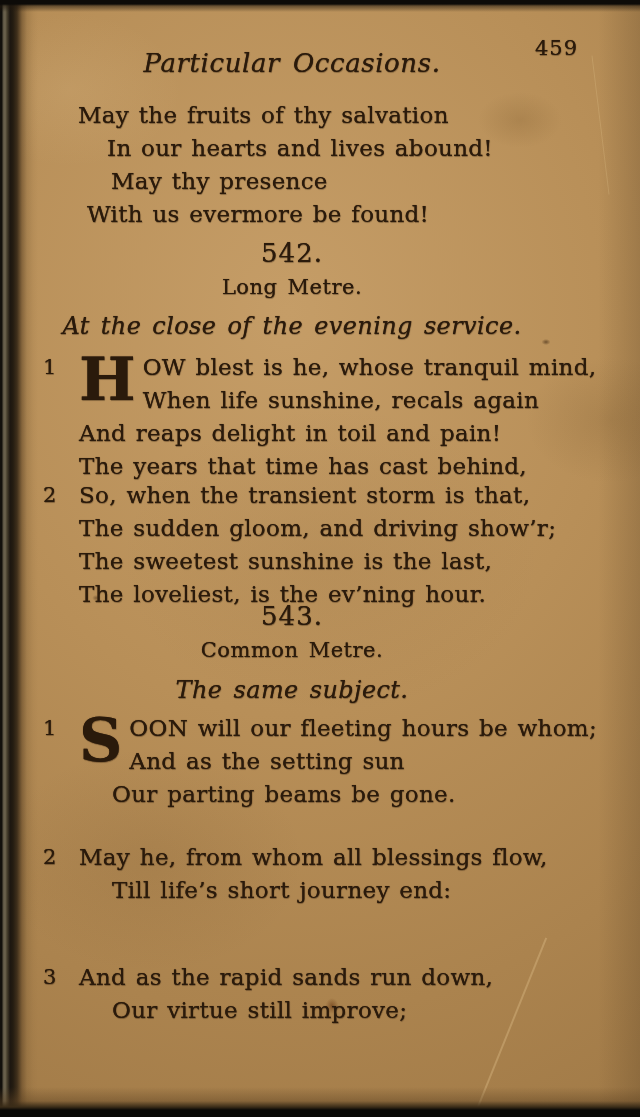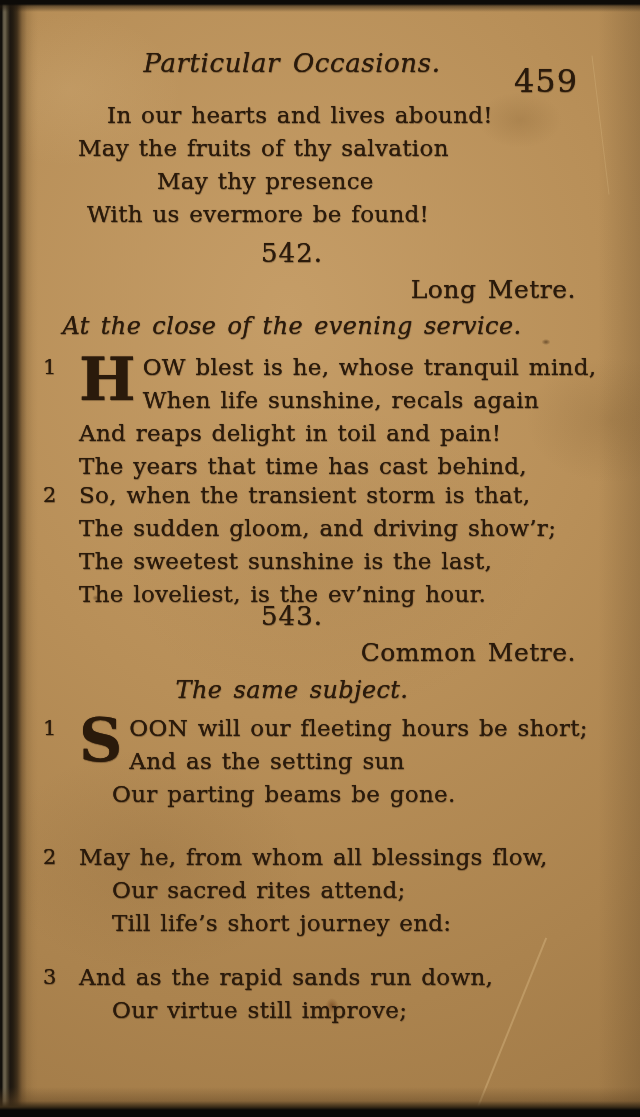--- a/index.html
+++ b/index.html
@@ -29,26 +29,26 @@
       linear-gradient(270deg, rgba(70,50,25,.22), rgba(70,50,25,0) 42px);}
   .crease1{position:absolute;left:505px;top:930px;width:2px;height:215px;z-index:2;
     background:rgba(238,208,155,.30);transform:rotate(22deg);}
   .crease2{position:absolute;left:600px;top:55px;width:1px;height:140px;z-index:2;
     background:rgba(238,208,155,.22);transform:rotate(-7deg);}
   
   .ink{position:absolute;inset:0;z-index:3;padding-left:26px;}
   .ink *{text-shadow:0 0 .7px rgba(42,26,11,.9), .4px .6px .7px rgba(30,15,5,.30);}
   .center-block{position:absolute;left:8px;right:64px;text-align:center;white-space:nowrap;}
   .header-title{top:48px;font-size:26px;font-style:italic;letter-spacing:.6px;word-spacing:4px;}
-  .pagenum{position:absolute;top:62px;right:62px;font-size:32px;letter-spacing:1px;}
+  .pagenum{position:absolute;top:36px;right:62px;font-size:21px;letter-spacing:1px;}
   .bodyline{font-size:23px;line-height:33px;white-space:nowrap;letter-spacing:.3px;word-spacing:2px;}
   .stanza-cont{position:absolute;top:99px;left:64px;right:4px;}
-  .i14{margin-left:14px}.i43{margin-left:43px}.i93{margin-left:93px}.i23{margin-left:23px}
+  .i14{margin-left:14px}.i43{margin-left:43px}.i93{margin-left:47px}.i23{margin-left:23px}
   .hymn-number{font-size:26px;letter-spacing:1px;}
-  .metre{font-size:25px;letter-spacing:.5px;word-spacing:3px;text-align:right;}
+  .metre{font-size:21px;letter-spacing:.5px;word-spacing:3px;}
   .subtitle{font-size:24px;font-style:italic;letter-spacing:.4px;word-spacing:3px;}
   .n542{top:238px}.m542{top:275px}.s542{top:312px}
   .n543{top:601px}.m543{top:638px}.s543{top:676px}
   .verse{position:absolute;left:42px;right:4px;}
   .v542-1{top:351px}.v542-2{top:479px}
   .v543-1{top:712px}.v543-2{top:841px}.v543-3{top:961px}
   .vnum{position:absolute;left:1px;top:4px;font-size:21px;}
   .vlines{margin-left:37px;}
   .ind{margin-left:33px;}
   .dropcap{float:left;font-size:60px;line-height:50px;height:62px;padding:3px 7px 0 0;font-weight:bold;}
@@ -63,22 +63,22 @@
   <div class="gutter"></div>
   <div class="edge-top"></div>
   <div class="edge-bottom"></div>
 
   <div class="ink">
 
     <div class="center-block header-title">Particular Occasions.</div>
     <div class="pagenum">459</div>
 
     <div class="stanza-cont">
+      <div class="bodyline i14">May the fruits of thy salvation</div>
       <div class="bodyline i43">In our hearts and lives abound!</div>
-      <div class="bodyline i14">May the fruits of thy salvation</div>
       <div class="bodyline i93">May thy presence</div>
       <div class="bodyline i23">With us evermore be found!</div>
     </div>
 
     <div class="center-block hymn-number n542">542.</div>
     <div class="center-block metre m542">Long Metre.</div>
     <div class="center-block subtitle s542">At the close of the evening service.</div>
 
     <div class="verse v542-1">
       <span class="vnum">1</span>
@@ -102,31 +102,30 @@
     </div>
 
     <div class="center-block hymn-number n543">543.</div>
     <div class="center-block metre m543">Common Metre.</div>
     <div class="center-block subtitle s543">The same subject.</div>
 
     <div class="verse v543-1">
       <span class="vnum">1</span>
       <div class="vlines">
         <span class="dropcap">S</span>
-        <div class="bodyline">OON will our fleeting hours be short;</div>
+        <div class="bodyline">OON will our fleeting hours be whom;</div>
         <div class="bodyline">And as the setting sun</div>
         <div class="bodyline ind">Our parting beams be gone.</div>
       </div>
     </div>
 
     <div class="verse v543-2">
       <span class="vnum">2</span>
       <div class="vlines">
         <div class="bodyline">May he, from whom all blessings flow,</div>
-        <div class="bodyline ind">Our sacred rites attend;</div>
         <div class="bodyline ind">Till life’s short journey end:</div>
       </div>
     </div>
 
     <div class="verse v543-3">
       <span class="vnum">3</span>
       <div class="vlines">
         <div class="bodyline">And as the rapid sands run down,</div>
         <div class="bodyline ind">Our virtue still improve;</div>
       </div>

